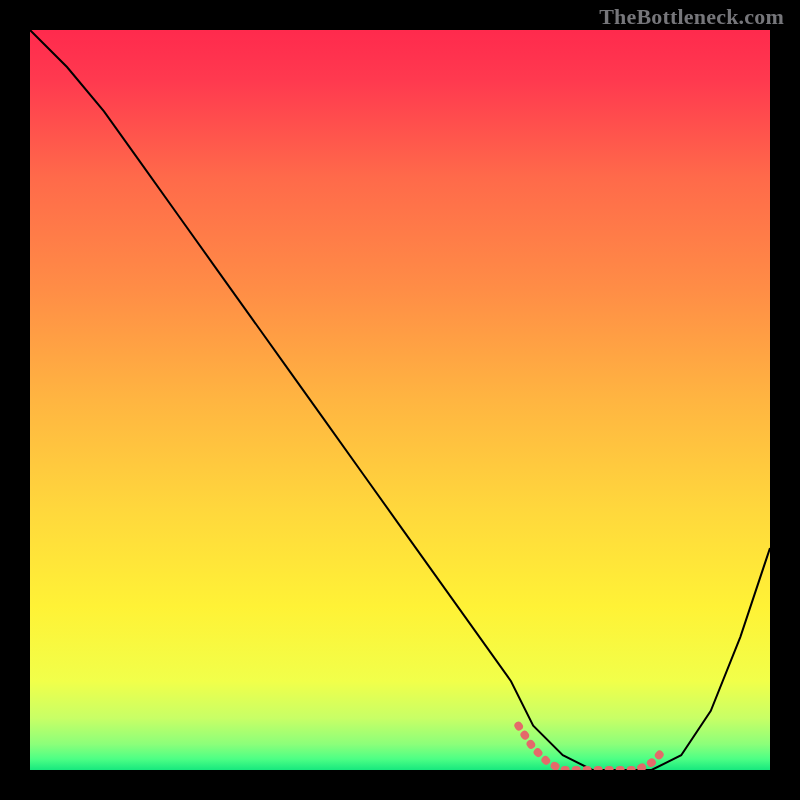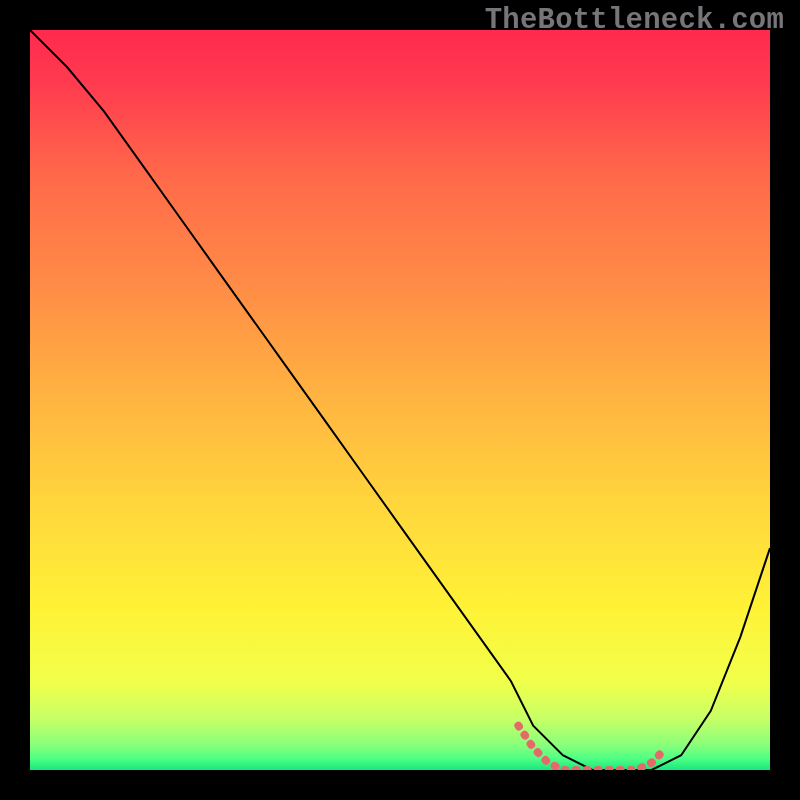--- a/index.html
+++ b/index.html
@@ -13,22 +13,22 @@
   .frame {
     position: relative;
     width: 800px;
     height: 800px;
     background: #000;
   }
   .attribution {
     position: absolute;
     top: 4px;
     right: 16px;
-    font-family: Liberation Mono, monospace;
-    font-size: 29px;
+    font-family: Liberation Serif, serif;
+    font-size: 22px;
     font-weight: bold;
     color: #76767a;
     letter-spacing: 0.2px;
   }
   .plot {
     position: absolute;
     
     left: 30px;
     top: 30px;
     width: 740px;

